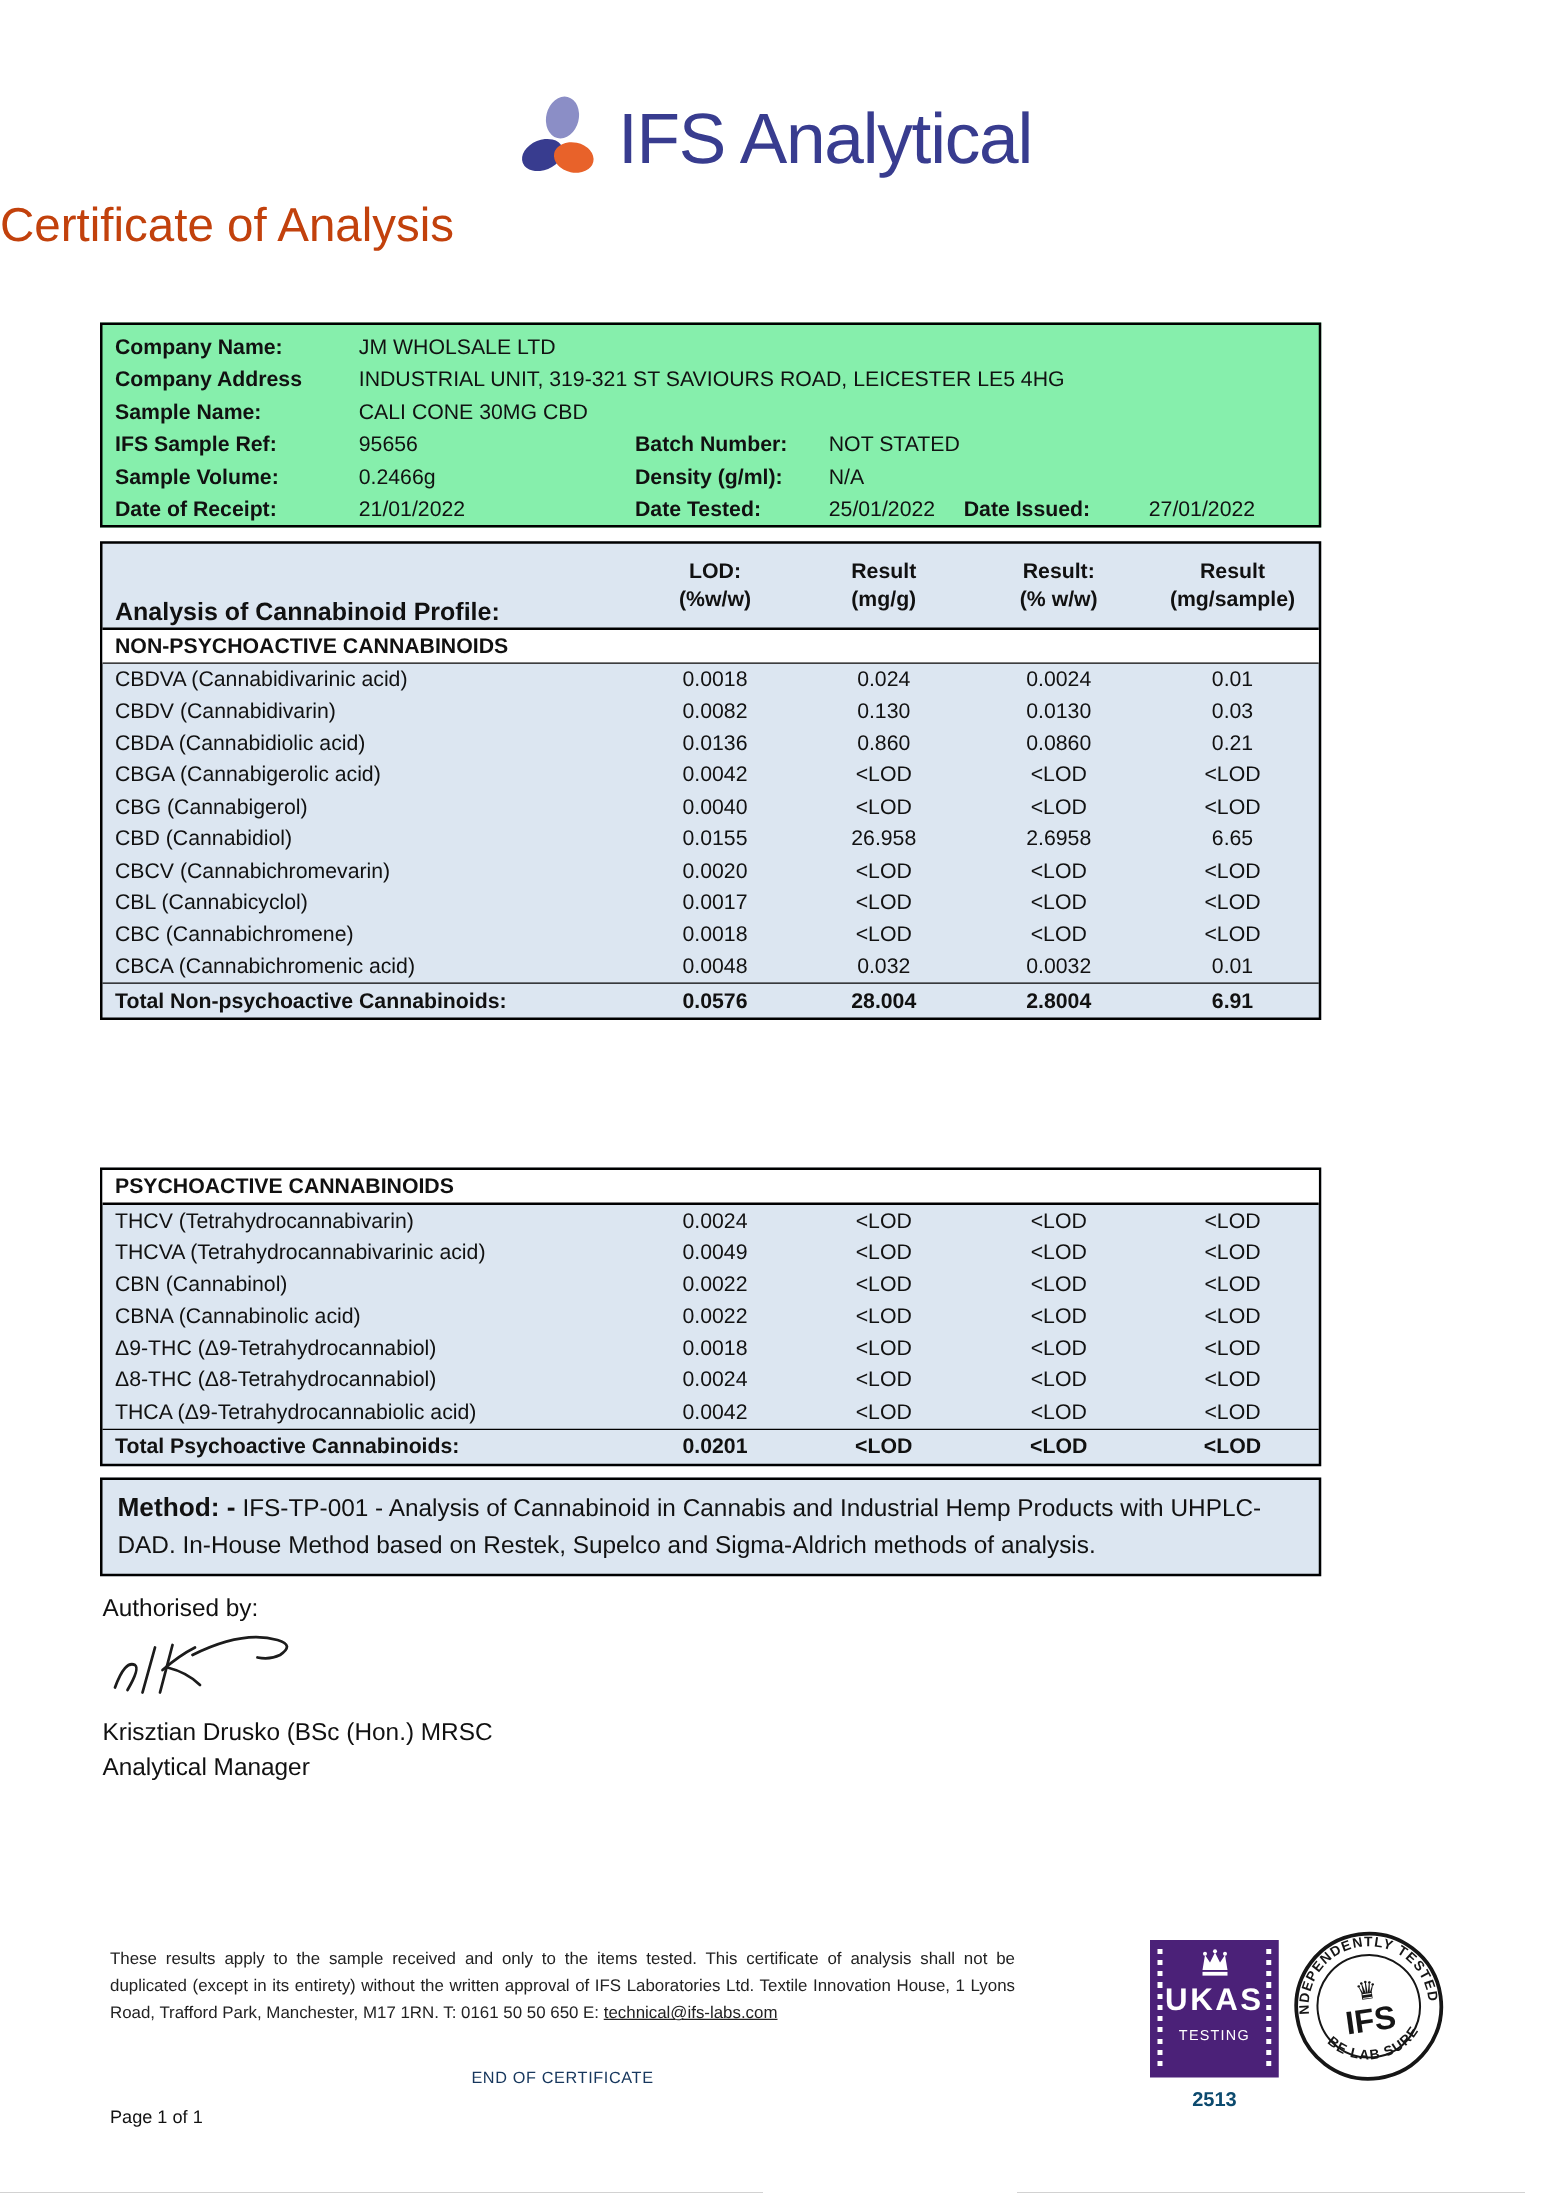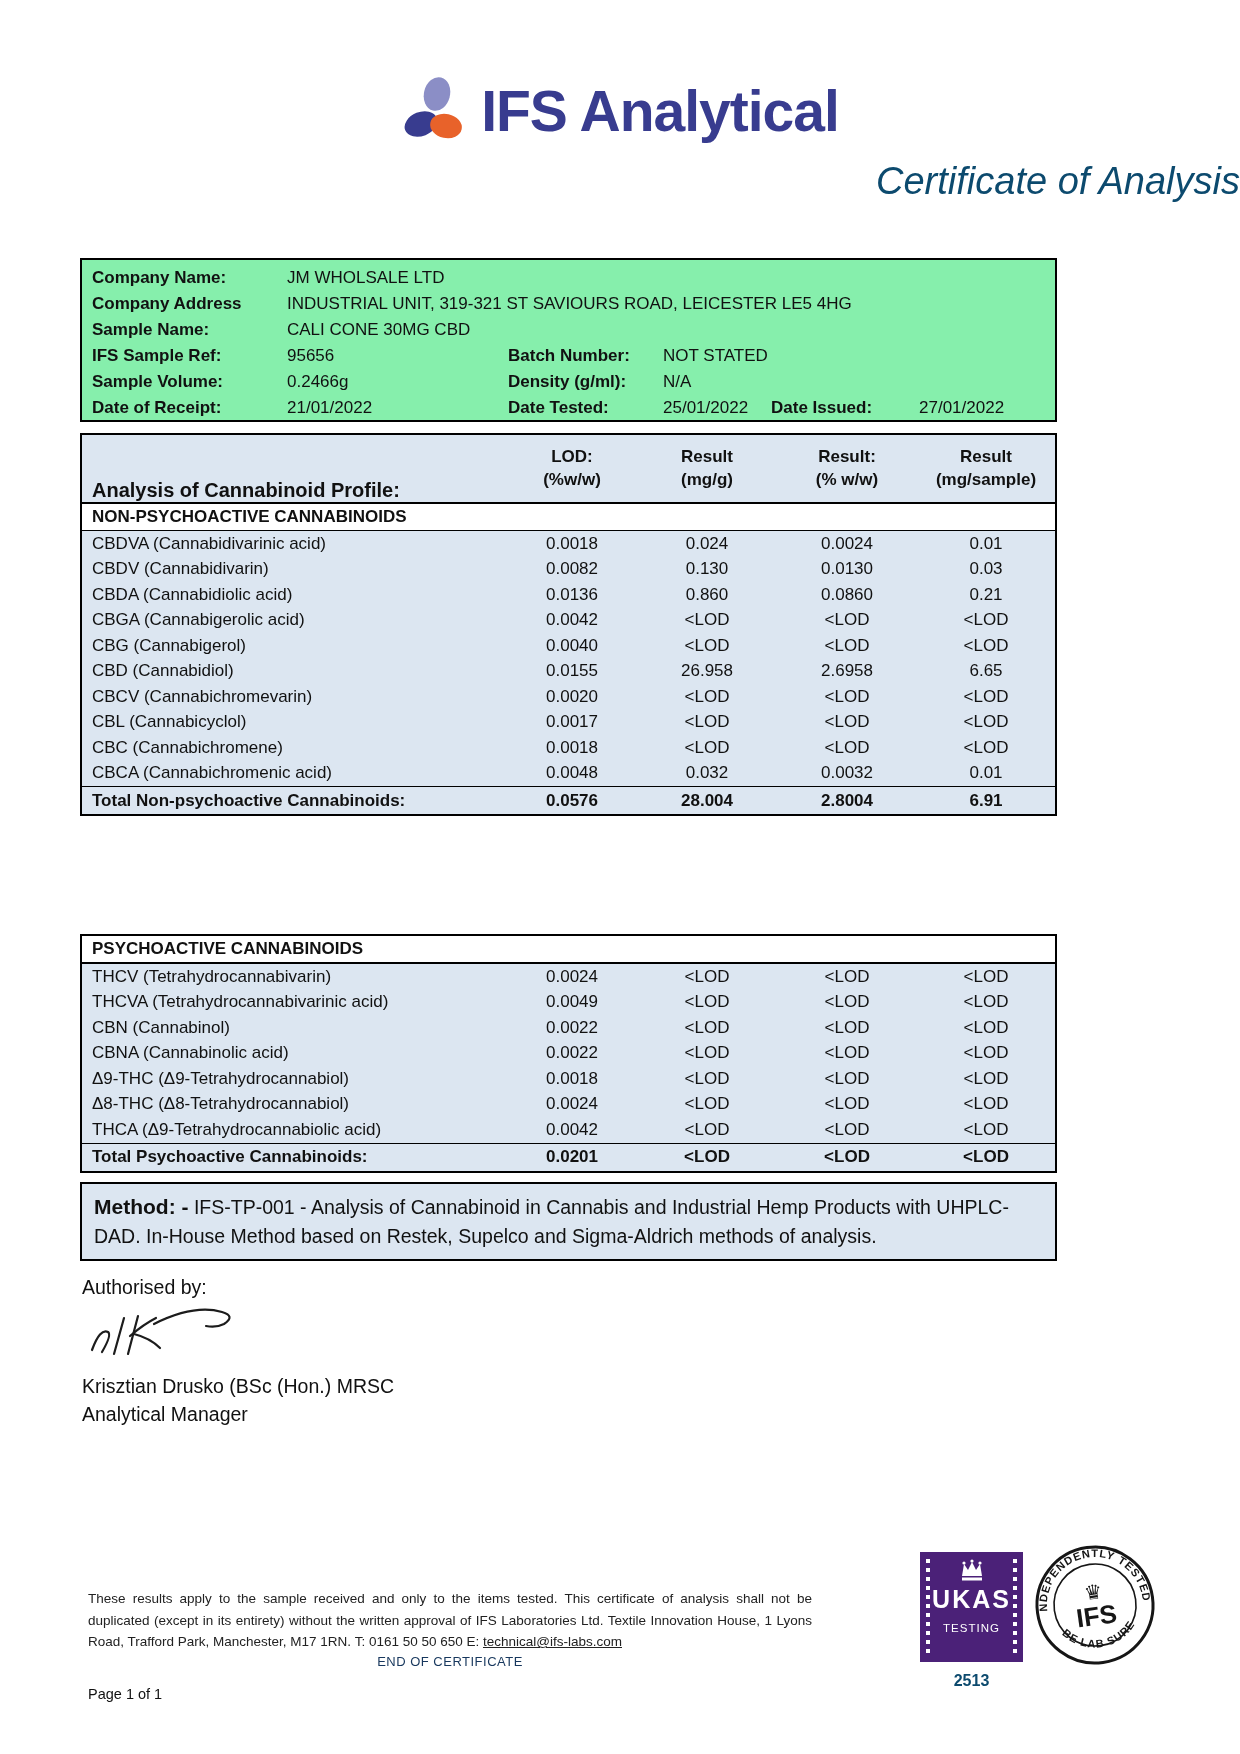--- a/index.html
+++ b/index.html
@@ -5,23 +5,23 @@
   * { margin:0; padding:0; box-sizing:border-box; }
   body { background:#888; }
   .page {
     position:relative; width:1240px; height:1754px; background:#fff;
     margin:0 auto; font-family:"Liberation Sans", sans-serif; color:#111;
     overflow:hidden;
   }
   
   .logo-row { position:absolute; top:76px; left:0; width:100%;
     display:flex; justify-content:center; align-items:center; gap:16px; }
-  .brand { font-size:57px; font-weight:bold; color:#383c8f; letter-spacing:-1px; }
+  .brand { font-size:57px; font-weight:normal; color:#383c8f; letter-spacing:-1px; }
   .doc-title { position:absolute; top:160px; left:0; width:100%;
-    text-align:right; font-size:38px; color:#0c4a6e;font-style:italic; }
+    text-align:left; font-size:38px; color:#c2410c; }
 
   
   .info-table { position:absolute; top:258px; left:80px; width:977px; height:164px;
     background:#86efac; border:2.5px solid #000; padding-top:5px; font-size:17px; }
   .info-row { position:relative; height:26px; line-height:26px; }
   .lbl { position:absolute; font-weight:bold; }
   .val { position:absolute; }
   .p1l { left:10px; }  .p1v { left:205px; }
   .p2l { left:426px; } .p2v { left:581px; }
   .p3l { left:689px; } .p3v { left:837px; }
@@ -49,21 +49,21 @@
     font-size:19.5px; line-height:1.45; }
   .method-label { font-weight:bold; font-size:21px; }
 
   
   .auth-by { position:absolute; top:1276px; left:82px; font-size:19.5px; }
   .signature { position:absolute; top:1302px; left:84px; }
   .auth-name { position:absolute; top:1372px; left:82px; font-size:19.5px; line-height:28px; }
 
   
   .disclaimer { position:absolute; top:1556px; left:88px; width:724px;
-    font-size:13.5px; line-height:1.6; text-align:justify; color:#222;margin-top:32px; }
+    font-size:13.5px; line-height:1.6; text-align:justify; color:#222; }
   .email-link { color:#222; text-decoration:underline; }
   .end-cert { position:absolute; top:1654px; left:88px; width:724px;
     text-align:center; font-size:13px; color:#17375d; letter-spacing:.5px; }
   .page-num { position:absolute; top:1686px; left:88px; font-size:14.5px; }
 
   .ukas { position:absolute; top:1552px; left:920px; width:103px; height:110px;
     background:#4b2178; color:#fff; text-align:center; }
   .ukas::before, .ukas::after { content:""; position:absolute; top:7px; bottom:7px; width:4px;
     background:repeating-linear-gradient(to bottom,#fff 0 4px,transparent 4px 9px); }
   .ukas::before { left:6px; } .ukas::after { right:6px; }

